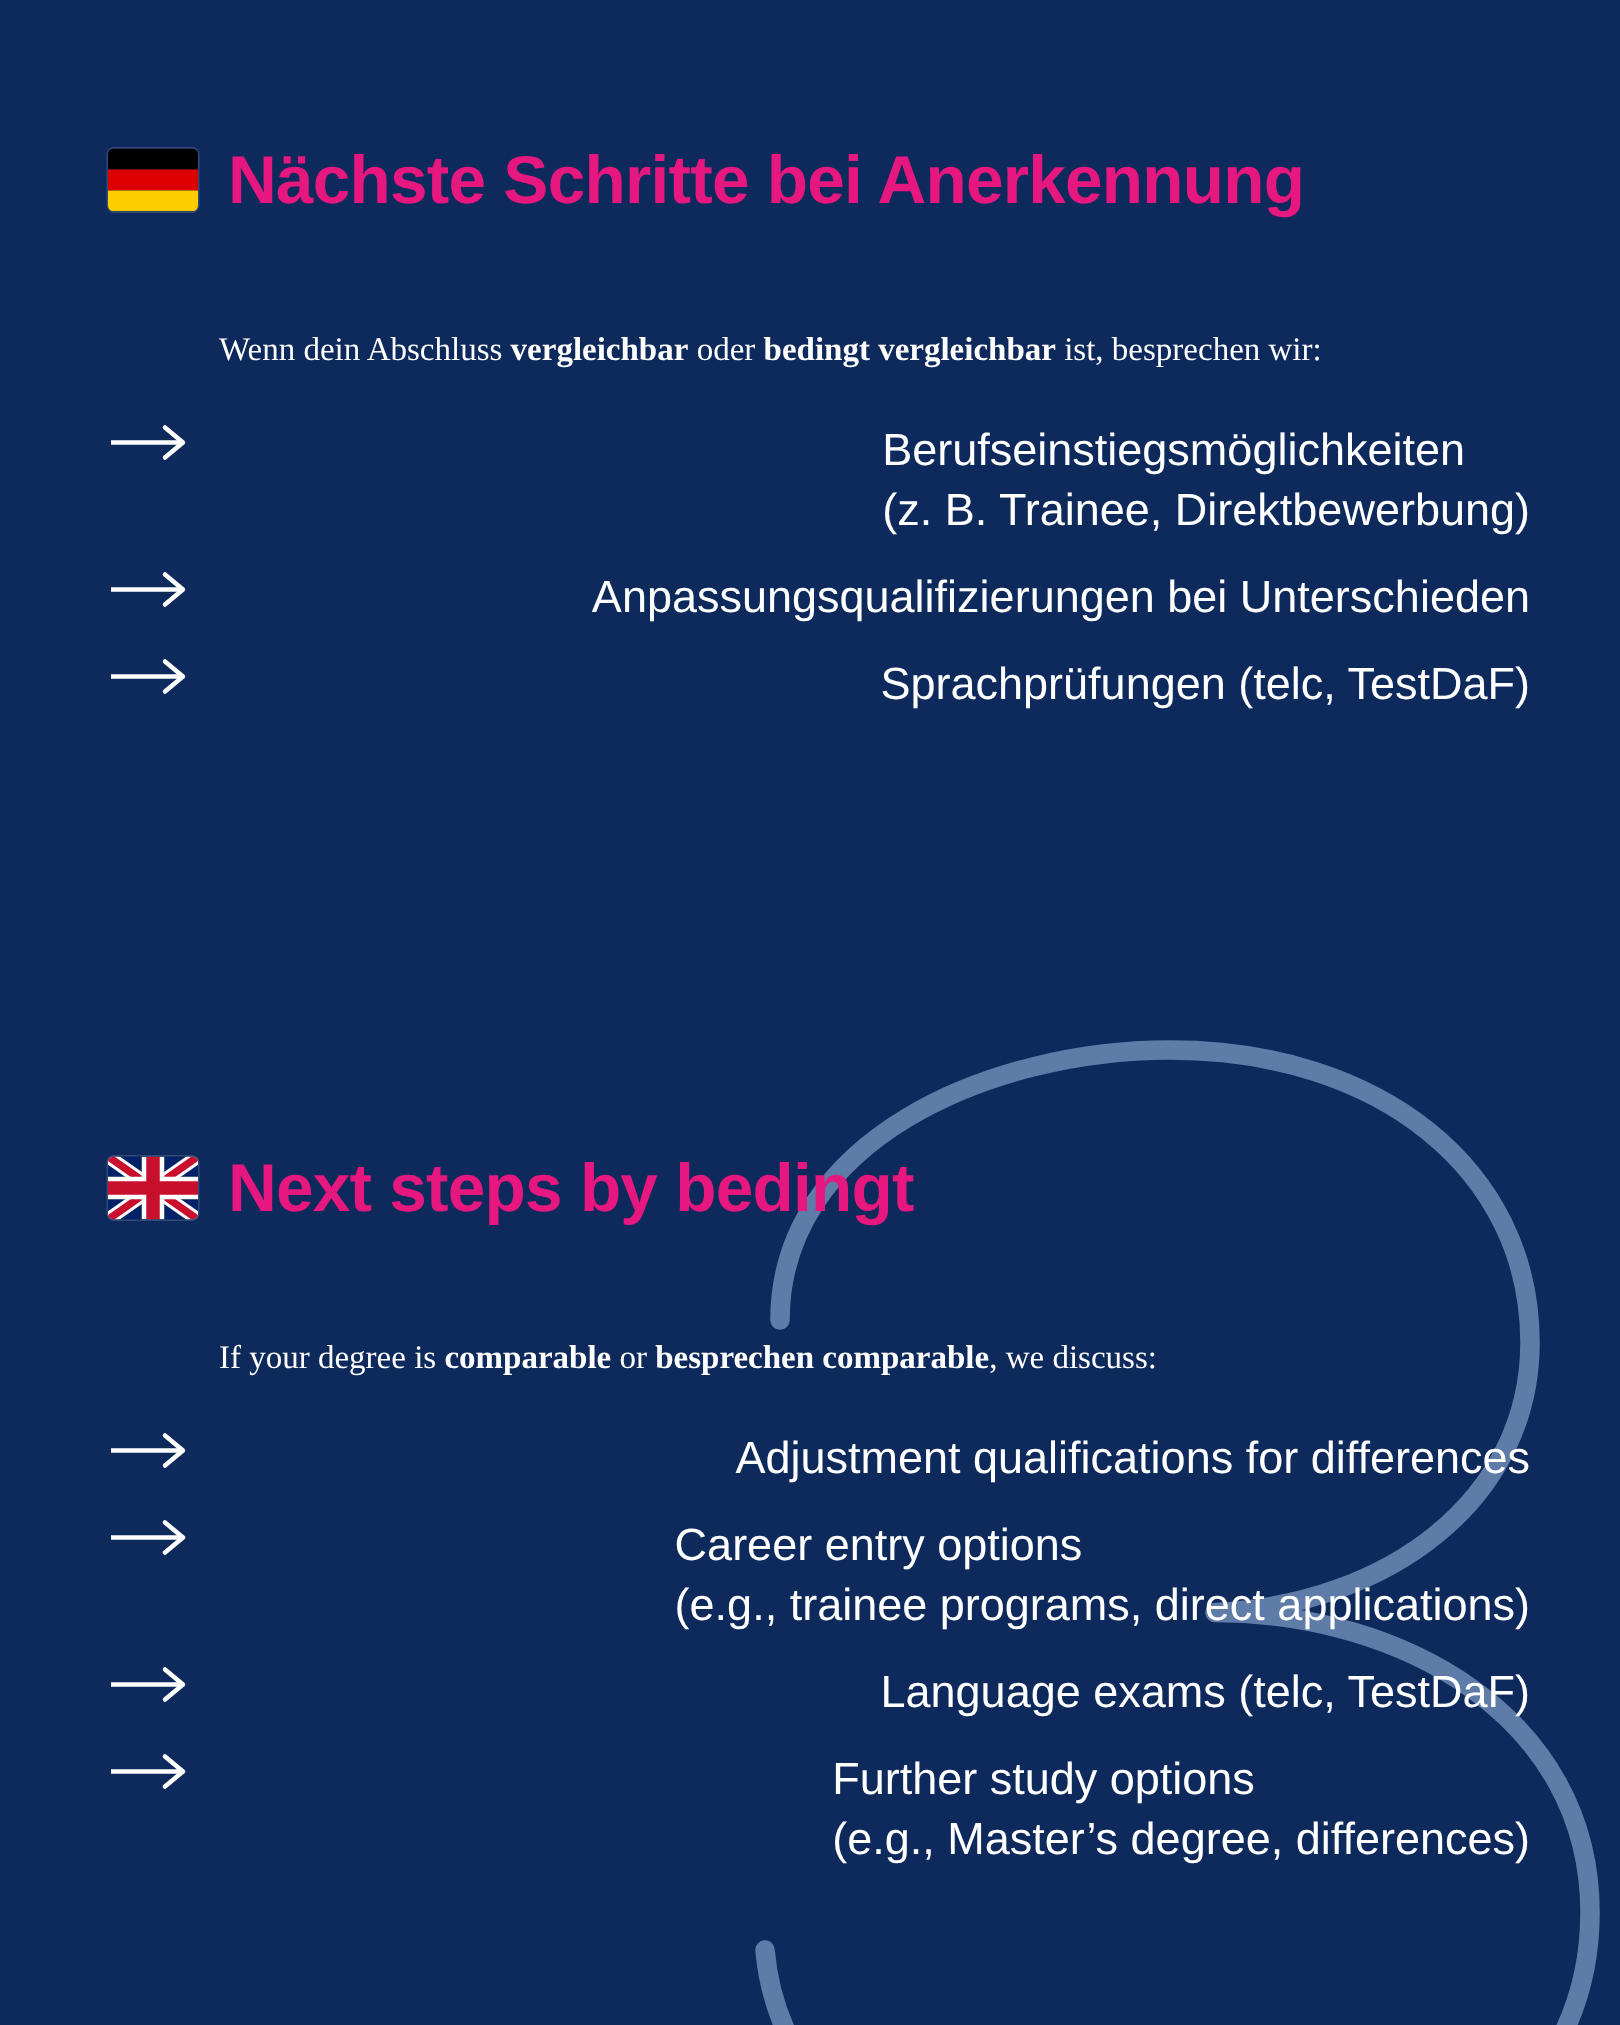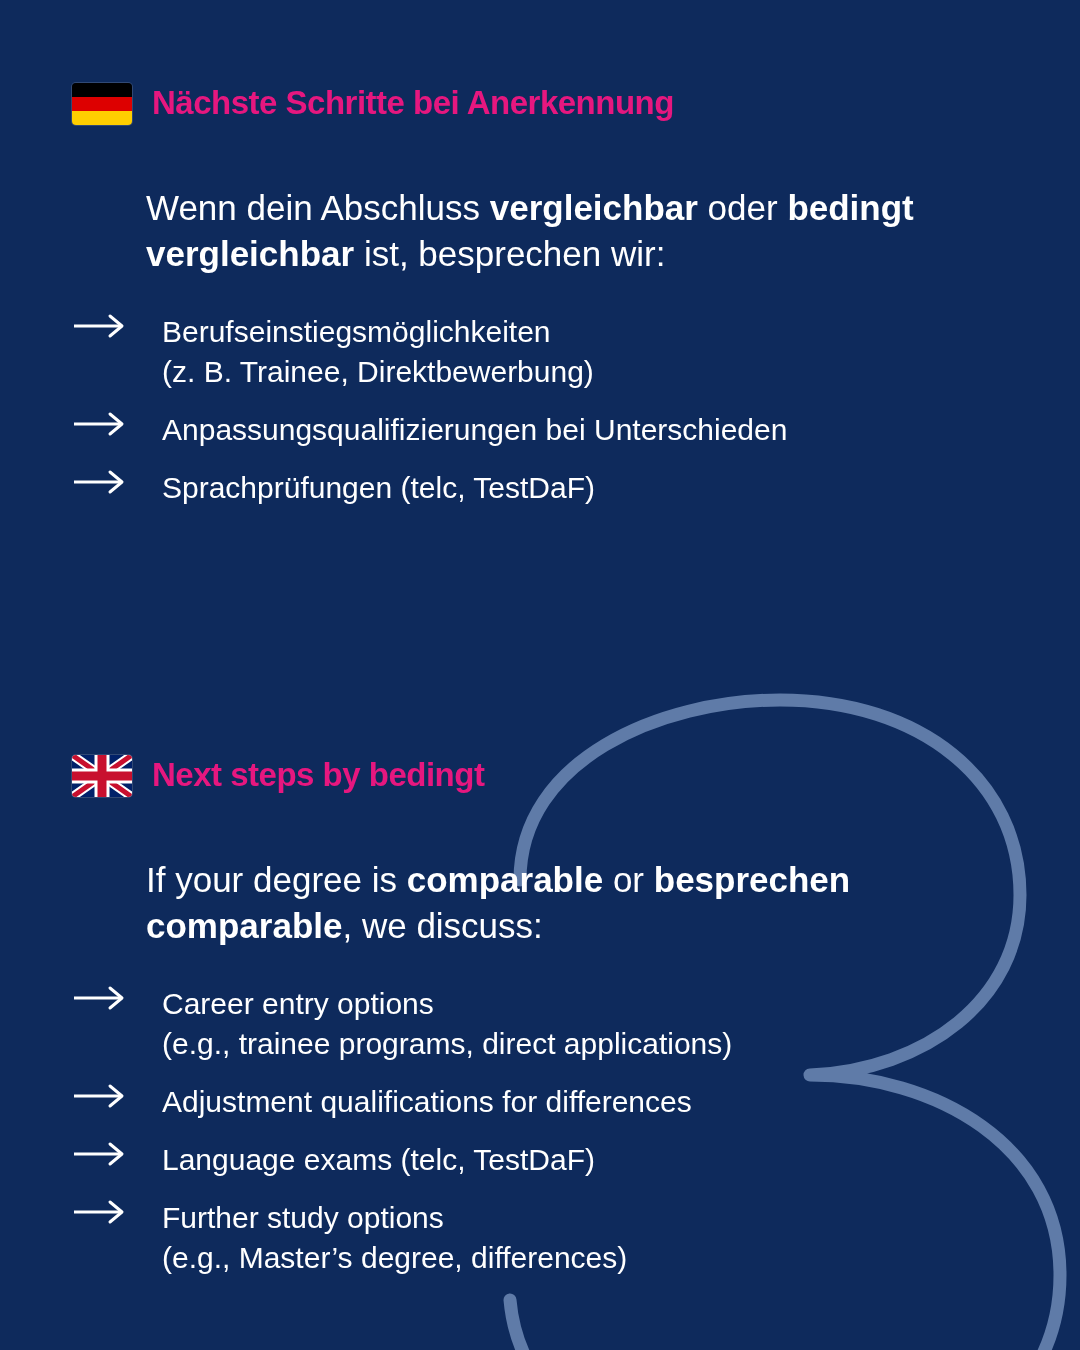--- a/index.html
+++ b/index.html
@@ -63,47 +63,49 @@
     border-radius: 4px;
     overflow: hidden;
     flex: 0 0 auto;
     box-shadow: 0 0 0 1px rgba(255,255,255,0.15);
     display: block;
   }
   .flag svg { display: block; width: 100%; height: 100%; }
 
   .heading-text {
     color: #e6177f;
-    font-size: 33px;
+    font-size: 45px;
     font-weight: bold;
     letter-spacing: -0.5px;
     line-height: 1.1;
     white-space: nowrap;
   }
 
   .intro {
     color: #ffffff;
-    font-size: 35px;
+    font-size: 22px;
     line-height: 1.32;
     padding-left: 146px;
     padding-right: 90px;
     margin-top: 36px;
+    font-family: Liberation Serif, serif;
   }
   .intro b { font-weight: bold; }
 
   .bullets {
     margin-top: 34px;
     padding-left: 72px;
     padding-right: 60px;
   }
   .bullet {
     display: flex;
     align-items: flex-start;
     gap: 16px;
     margin-bottom: 18px;
+    justify-content: space-between;
   }
   .arrow {
     flex: 0 0 74px;
     color: #ffffff;
     font-size: 30px;
     line-height: 1.3;
     padding-top: 1px;
   }
   .arrow svg { display: block; }
   .bullet-text {
@@ -210,45 +212,45 @@
       <div class="bullets">
 
         <div class="bullet">
           <span class="arrow">
             <svg width="56" height="26" viewBox="0 0 56 26" xmlns="http://www.w3.org/2000/svg" aria-hidden="true">
               <line x1="2" y1="13" x2="50" y2="13" stroke="#ffffff" stroke-width="3"></line>
               <polyline points="38,3 50,13 38,23" fill="none" stroke="#ffffff" stroke-width="3" stroke-linecap="round" stroke-linejoin="round"></polyline>
             </svg>
           </span>
           <span class="bullet-text">
+            <span>Adjustment qualifications for differences</span>
+          </span>
+        </div>
+
+        <div class="bullet">
+          <span class="arrow">
+            <svg width="56" height="26" viewBox="0 0 56 26" xmlns="http://www.w3.org/2000/svg" aria-hidden="true">
+              <line x1="2" y1="13" x2="50" y2="13" stroke="#ffffff" stroke-width="3"></line>
+              <polyline points="38,3 50,13 38,23" fill="none" stroke="#ffffff" stroke-width="3" stroke-linecap="round" stroke-linejoin="round"></polyline>
+            </svg>
+          </span>
+          <span class="bullet-text">
             <span>Career entry options</span>
             <span class="bullet-sub">(e.g., trainee programs, direct applications)</span>
           </span>
         </div>
 
         <div class="bullet">
           <span class="arrow">
             <svg width="56" height="26" viewBox="0 0 56 26" xmlns="http://www.w3.org/2000/svg" aria-hidden="true">
               <line x1="2" y1="13" x2="50" y2="13" stroke="#ffffff" stroke-width="3"></line>
               <polyline points="38,3 50,13 38,23" fill="none" stroke="#ffffff" stroke-width="3" stroke-linecap="round" stroke-linejoin="round"></polyline>
             </svg>
           </span>
           <span class="bullet-text">
-            <span>Adjustment qualifications for differences</span>
-          </span>
-        </div>
-
-        <div class="bullet">
-          <span class="arrow">
-            <svg width="56" height="26" viewBox="0 0 56 26" xmlns="http://www.w3.org/2000/svg" aria-hidden="true">
-              <line x1="2" y1="13" x2="50" y2="13" stroke="#ffffff" stroke-width="3"></line>
-              <polyline points="38,3 50,13 38,23" fill="none" stroke="#ffffff" stroke-width="3" stroke-linecap="round" stroke-linejoin="round"></polyline>
-            </svg>
-          </span>
-          <span class="bullet-text">
             <span>Language exams (telc, TestDaF)</span>
           </span>
         </div>
 
         <div class="bullet">
           <span class="arrow">
             <svg width="56" height="26" viewBox="0 0 56 26" xmlns="http://www.w3.org/2000/svg" aria-hidden="true">
               <line x1="2" y1="13" x2="50" y2="13" stroke="#ffffff" stroke-width="3"></line>
               <polyline points="38,3 50,13 38,23" fill="none" stroke="#ffffff" stroke-width="3" stroke-linecap="round" stroke-linejoin="round"></polyline>
             </svg>

